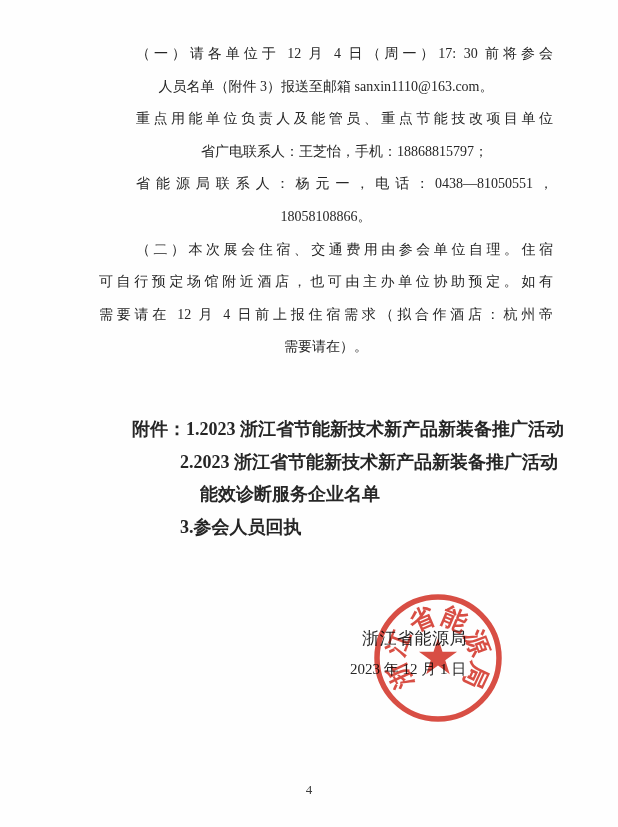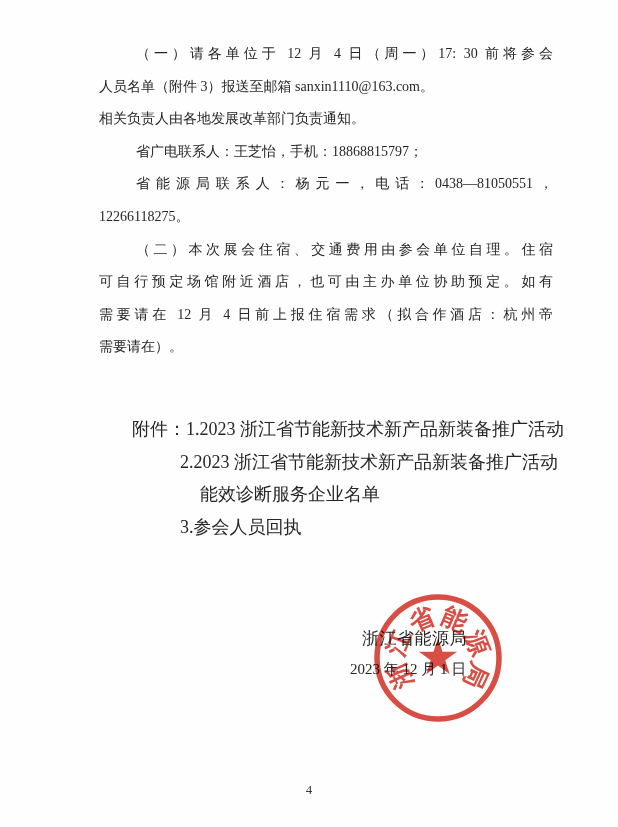--- a/index.html
+++ b/index.html
@@ -14,38 +14,38 @@
   }
   
   .body-text {
     position: absolute;
     left: 99px;
     top: 38px;
     width: 454px;
     font-size: 14px;
     line-height: 32.6px;
   }
-  .line { text-align: left; white-space: nowrap; }
+  .line { text-align: center; white-space: nowrap; }
   .line.full {
     white-space: normal;
     text-align: justify;
     text-align-last: justify;
   }
   .line.indent { text-indent: 37px; }
 
   
   .attachments {
     position: absolute;
     left: 132px;
     top: 413px;
     width: 440px;
     font-size: 18px;
     line-height: 32.6px;
   }
-  .att-line { white-space: nowrap; }
+  .att-line { white-space: nowrap; font-weight: bold; }
   .att-item { padding-left: 48px; }
   .att-cont-1 { padding-left: 69px; }
   .att-cont-2 { padding-left: 68px; }
 
   
   .sign-org {
     position: absolute;
     left: 362px;
     top: 627px;
     font-size: 17px;
@@ -87,24 +87,24 @@
   }
 </style>
 </head>
 <body>
 
 <div class="page">
 
   <div class="body-text">
     <div class="line indent full">（一）请各单位于 12 月 4 日（周一）17: 30 前将参会</div>
     <div class="line">人员名单（附件 3）报送至邮箱 sanxin1110@163.com。</div>
-    <div class="line">相关负责人由各地发展改革部门负责通知。</div>
+    <div class="line indent full">重点用能单位负责人及能管员、重点节能技改项目单位</div>
     <div class="line indent">省广电联系人：王芝怡，手机：18868815797；</div>
     <div class="line indent full">省能源局联系人：杨元一，电话：0438—81050551，</div>
-    <div class="line">12266118275。</div>
+    <div class="line">18058108866。</div>
     <div class="line indent full">（二）本次展会住宿、交通费用由参会单位自理。住宿</div>
     <div class="line full">可自行预定场馆附近酒店，也可由主办单位协助预定。如有</div>
     <div class="line full">需要请在 12 月 4 日前上报住宿需求（拟合作酒店：杭州帝</div>
     <div class="line">需要请在）。</div>
   </div>
 
   <div class="attachments">
     <div class="att-line">附件：1.2023 浙江省节能新技术新产品新装备推广活动</div>
     <div class="att-line att-item">2.2023 浙江省节能新技术新产品新装备推广活动</div>
     <div class="att-line att-cont-2">能效诊断服务企业名单</div>

